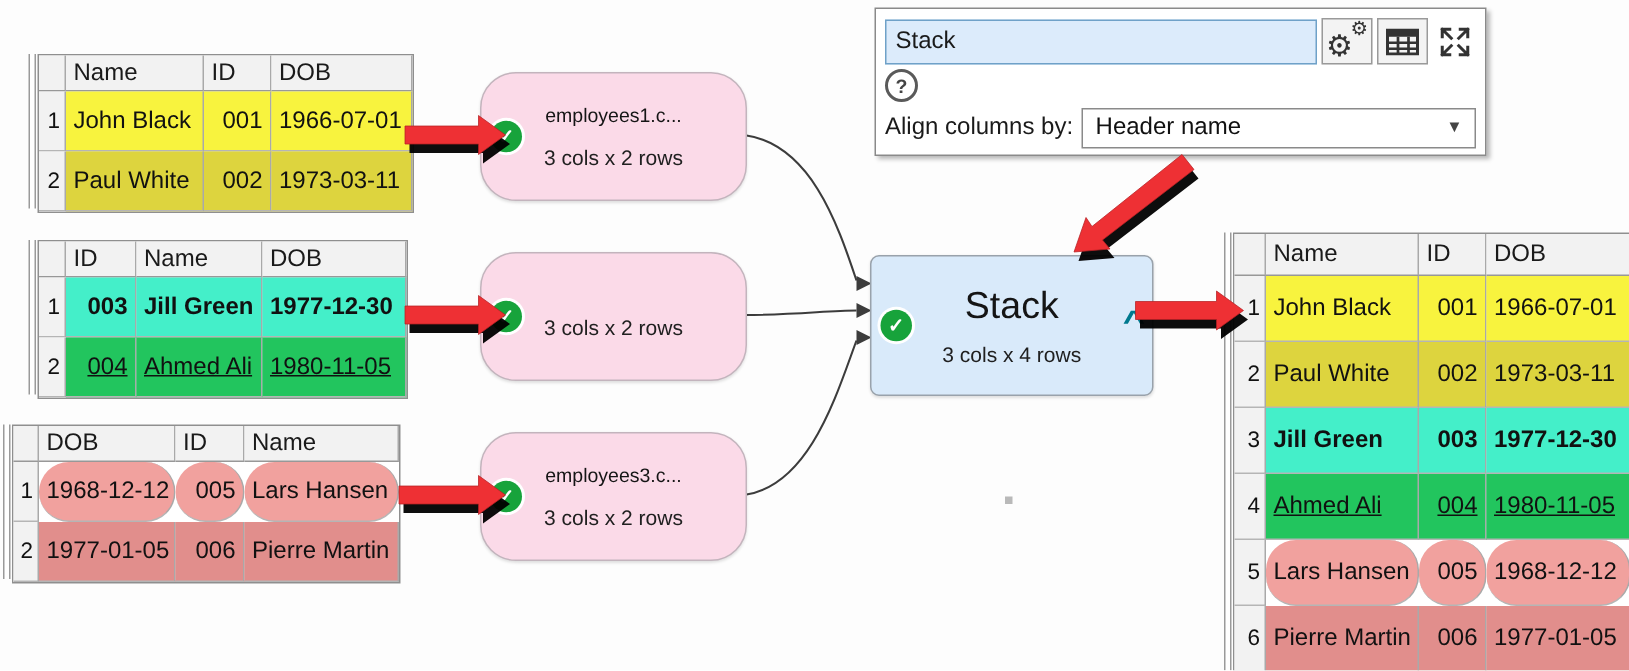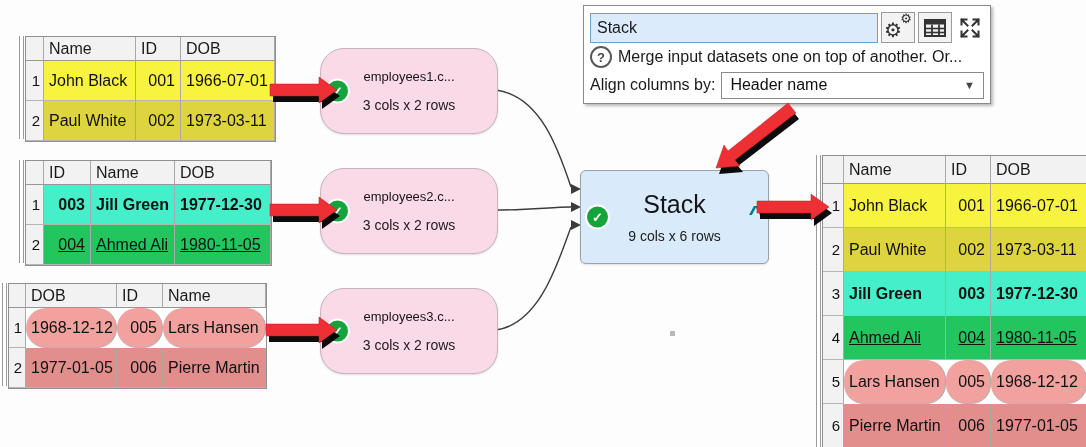--- a/index.html
+++ b/index.html
@@ -162,32 +162,31 @@
     <div class="p2">1977-01-05</div>
   </div>
 
   <div class="node pink" style="left:320px;top:48px;">
     <span class="check">✓</span>
     <span class="t">employees1.c...</span>
     <span class="s">3 cols x 2 rows</span>
   </div>
   <div class="node pink" style="left:320px;top:168px;">
     <span class="check">✓</span>
-    <span class="t">employees2.c...</span>
     <span class="s">3 cols x 2 rows</span>
   </div>
   <div class="node pink" style="left:320px;top:288px;">
     <span class="check">✓</span>
     <span class="t">employees3.c...</span>
     <span class="s">3 cols x 2 rows</span>
   </div>
   <div class="node blue" style="left:580px;top:170px;">
     <span class="check">✓</span>
     <span class="t">Stack</span>
-    <span class="s">9 cols x 6 rows</span>
+    <span class="s">3 cols x 4 rows</span>
     <span class="caret">^</span>
   </div>
 
   <div class="grid-dot"></div>
 
   <div class="panel">
     <div class="prow">
       <input class="name-input" value="Stack" style="">
       <button class="ibtn">
         <span class="gear-wrap">
@@ -209,21 +208,20 @@
         <svg width="24" height="24" viewBox="0 0 24 24" fill="none" stroke="#333" stroke-width="2" stroke-linecap="square">
           <path d="M9.5 9.5 L3.5 3.5 M3.5 8.5 V3.5 H8.5"></path>
           <path d="M14.5 9.5 L20.5 3.5 M15.5 3.5 H20.5 V8.5"></path>
           <path d="M9.5 14.5 L3.5 20.5 M3.5 15.5 V20.5 H8.5"></path>
           <path d="M14.5 14.5 L20.5 20.5 M15.5 20.5 H20.5 V15.5"></path>
         </svg>
       </button>
     </div>
     <div class="help-row">
       <span class="qicon">?</span>
-      <span class="help-text">Merge input datasets one on top of another. Or...</span>
     </div>
     <div class="align-row">
       <span class="align-label">Align columns by:</span>
       <div class="dropdown">
         <span>Header name</span>
         <span class="dd-caret">▼</span>
       </div>
     </div>
   </div>
 

